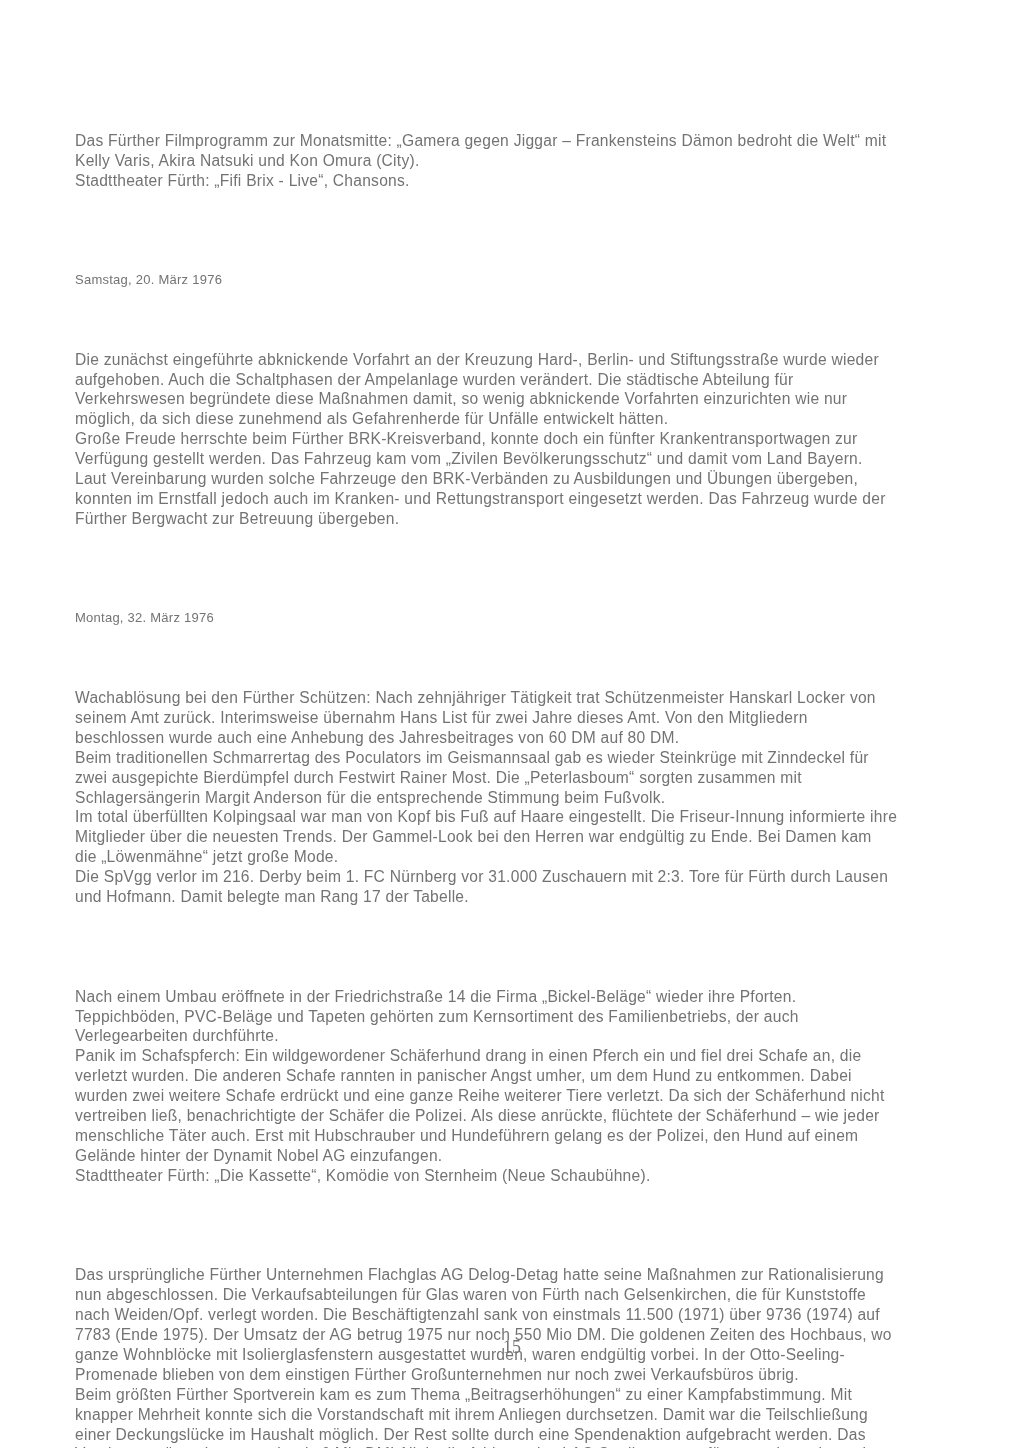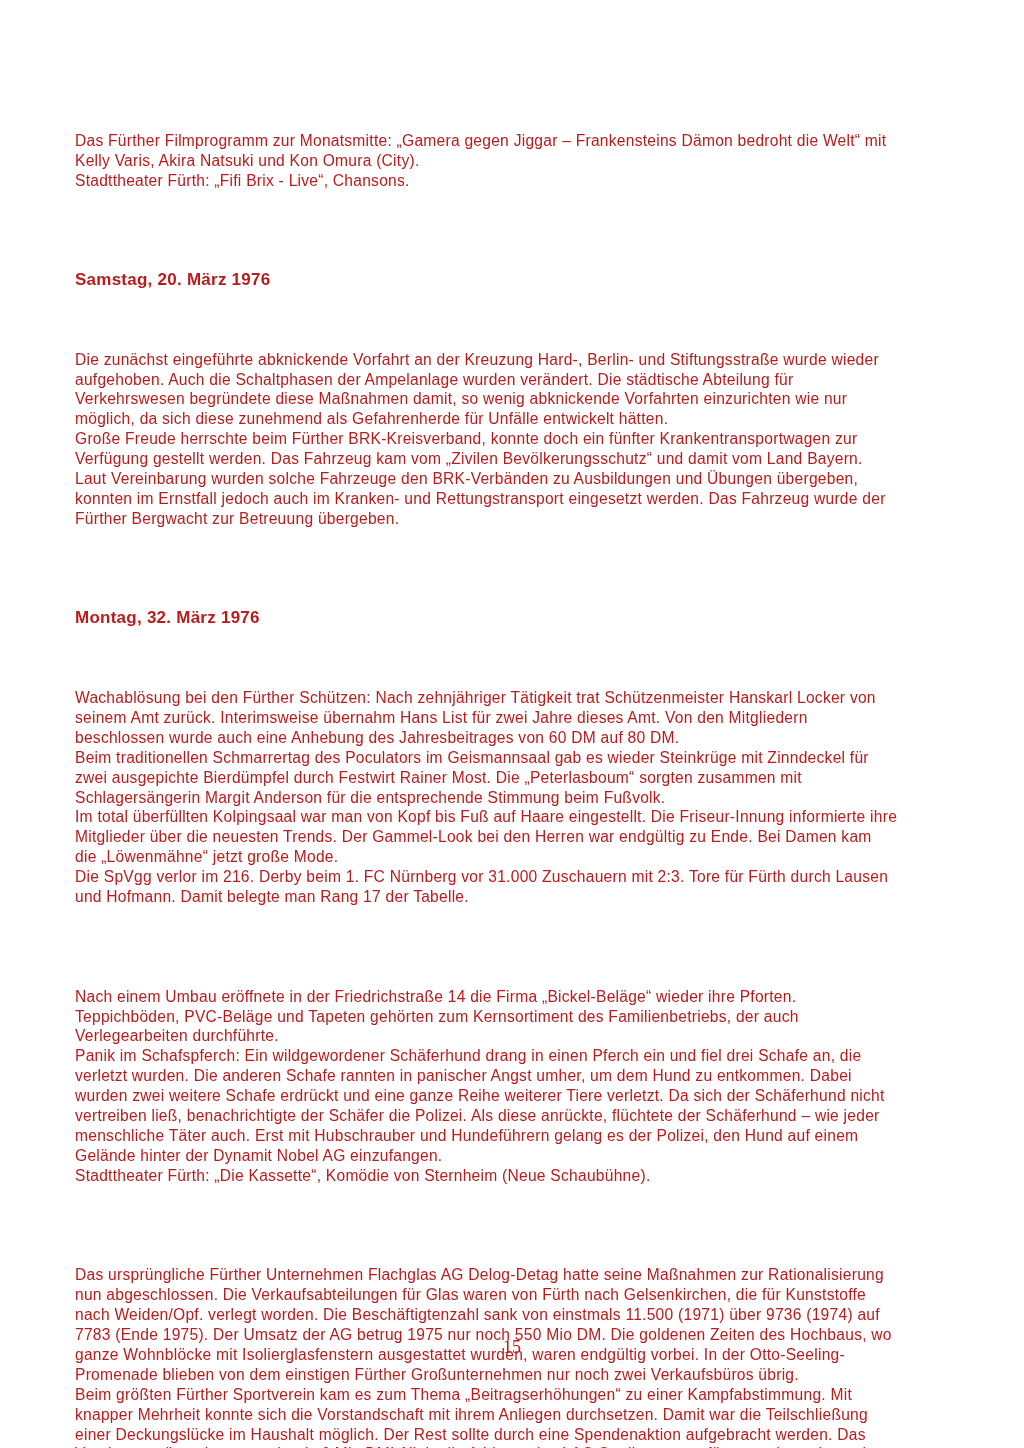--- a/index.html
+++ b/index.html
@@ -5,38 +5,38 @@
   html, body {
     margin: 0;
     padding: 0;
     background: #ffffff;
   }
   .page {
     position: relative;
     width: 1024px;
     height: 1448px;
     background: #ffffff;
-    color: #b91c1c;
+    color: #737373;
     font-family: "Liberation Sans", sans-serif;
     overflow: hidden;
   }
   .content {
     position: absolute;
     left: 75px;
     top: 71px;
     width: 945px;
     font-size: 15.6px;
     line-height: 19.9px;
     letter-spacing: 0.25px;
     white-space: pre-wrap;
     text-align: left;
   }
   .heading {
-    font-weight: bold;
-    font-size: 17px;
+    font-weight: normal;
+    font-size: 13px;
     line-height: 19.9px;
     margin: 19.9px 0 0 0;
   }
   .block {
     margin: 19.9px 0 0 0;
   }
   .block.intro {
     margin-top: 0;
   }
   .page-number {

